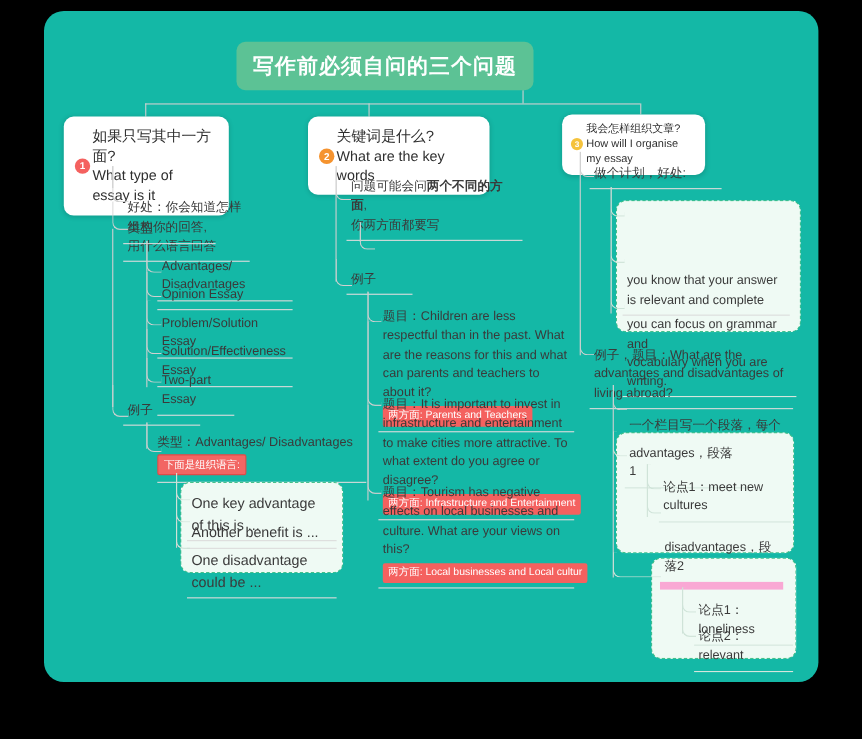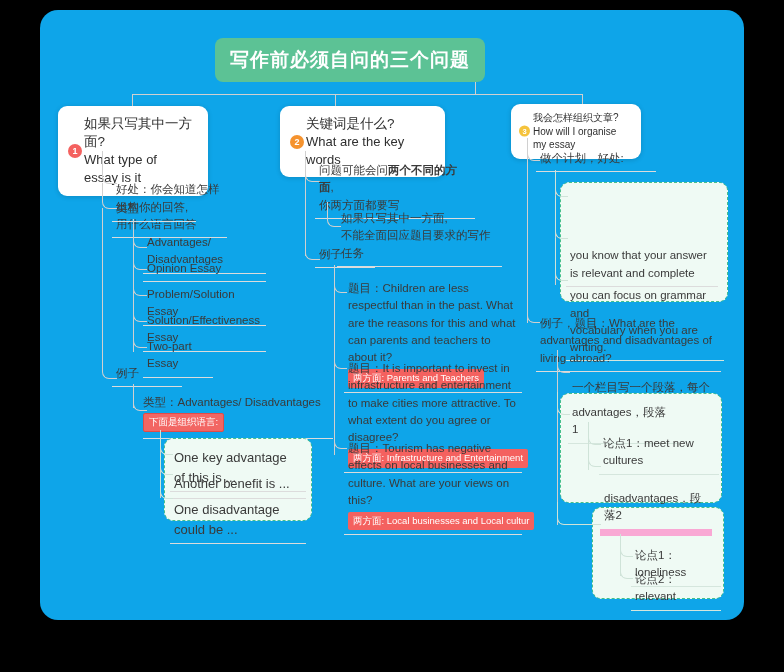--- a/index.html
+++ b/index.html
@@ -10,21 +10,21 @@
     height: 672px;
     overflow: hidden;
     font-family: "Liberation Sans", "DejaVu Sans", sans-serif;
   }
   #canvas {
     position: absolute;
     left: 40px;
     top: 10px;
     width: 704px;
     height: 610px;
-    background: #0ea5e9;
+    background: #14b8a6;
     border-radius: 18px;
   }
   .node {
     position: absolute;
     box-sizing: border-box;
     color: #3d3d3d;
   }
   
   .root {
     left: 175px;
@@ -223,24 +223,20 @@
   <div class="ln lnv" style="left:265px; top:141px; height:105px;"></div>
   <div class="elbow" style="left:265px; top:141px; width:14px; height:30px;"></div>
 
   <div class="node topic" style="left:275px; top:150px; width:160px;">
     <span>问题可能会问</span><b>两个不同的方面</b><span>,</span><br>
     <span>你两方面都要写</span>
   </div>
 
   <div class="ln lnv" style="left:287px; top:192px; height:18px;"></div>
   <div class="elbow" style="left:287px; top:192px; width:13px; height:24px;"></div>
-  <div class="node topic" style="left:297px; top:198px; width:165px;">
-    <span>如果只写其中一方面,</span><br>
-    <span>不能全面回应题目要求的写作任务</span>
-  </div>
 
   <div class="elbow" style="left:265px; top:225px; height:24px; width:14px;"></div>
   <div class="node topic" style="left:275px; top:234px; width:60px;">
     <span>例子</span>
   </div>
 
   <div class="ln lnv" style="left:294px; top:255px; height:190px;"></div>
 
   <div class="elbow" style="left:294px; top:255px; width:12px; height:27px;"></div>
   <div class="node topic" style="left:304px; top:268px; width:178px;">

